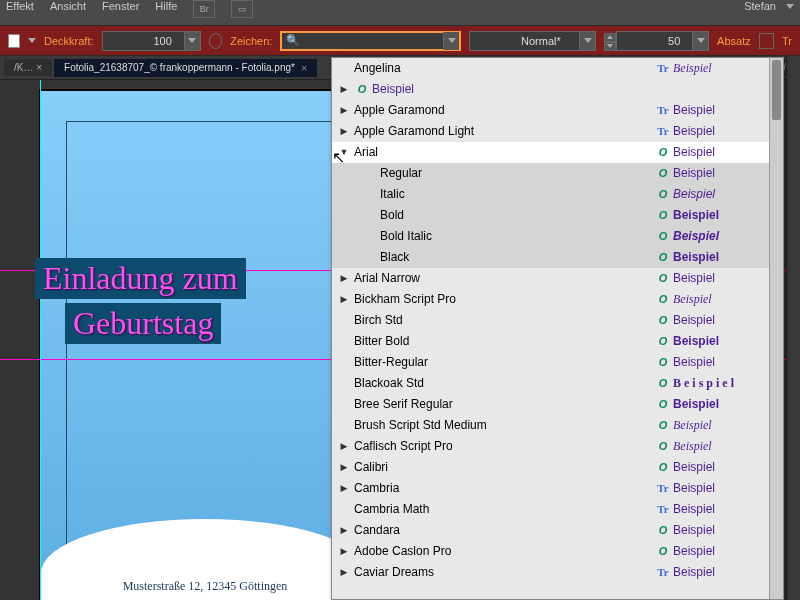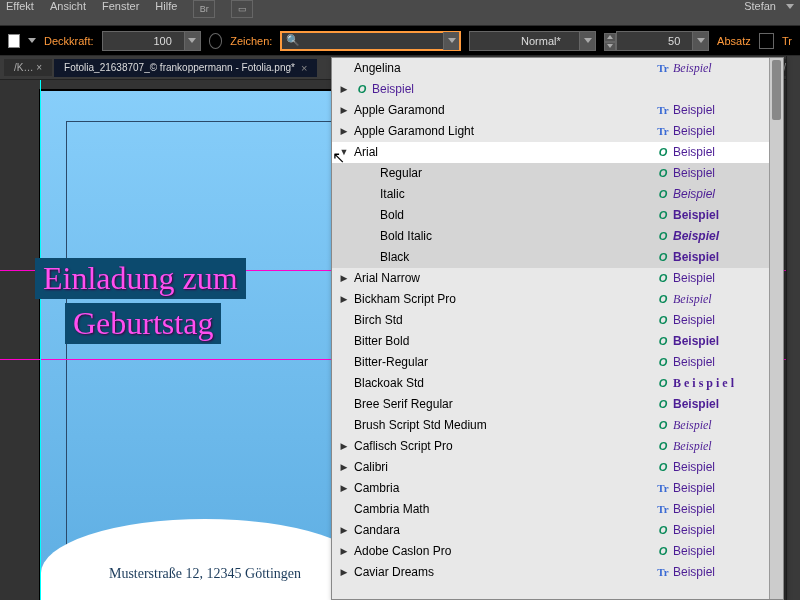--- a/index.html
+++ b/index.html
@@ -1,41 +1,41 @@
 <!DOCTYPE html>
 <html><head>
 <meta charset="utf-8">
 <style>
 * { margin:0; padding:0; box-sizing:border-box; font-family:Tahoma,Arial,sans-serif; }
 body { background:#333; width:800px; height:600px; overflow:hidden; position:relative; color:#ddd; font-size:11px; }
 .menubar { height:26px; background:#4a4a4a; display:flex; align-items:flex-start; padding:0 6px; gap:16px; border-bottom:1px solid #2a2a2a; }
 .menubar span { color:#ccc; cursor:default; }
 .menubar .icon-box { width:22px; height:18px; border:1px solid #666; display:flex; align-items:center; justify-content:center; font-size:9px; color:#aaa; }
 .menubar .right { margin-left:auto; display:flex; gap:10px; align-items:center; }
-.toolbar { height:30px; background:#000000; display:flex; align-items:center; padding:0 8px; gap:8px; border-bottom:1px solid #2a2a2a; }
+.toolbar { height:30px; background:#7f1d1d; display:flex; align-items:center; padding:0 8px; gap:8px; border-bottom:1px solid #2a2a2a; }
 .toolbar .lbl { color:#ff9a3c; font-size:11px; }
 .combo { display:flex; align-items:center; height:20px; background:#3a3a3a; border:1px solid #666; }
 .combo input { background:transparent; border:none; color:#ddd; font-size:11px; padding:0 12px; outline:none;margin-left:39px; }
 .combo .btn { width:16px; height:18px; background:#555; border-left:1px solid #666; display:flex; align-items:center; justify-content:center; }
 .tri-down { width:0; height:0; border-left:4px solid transparent; border-right:4px solid transparent; border-top:5px solid #aaa; }
 .font-combo { border:2px solid #ff9a3c; }
 .font-combo input { width:100px; }
 .tabbar { height:24px; background:#3a3a3a; display:flex; align-items:center; padding:0 4px; gap:2px; border-bottom:1px solid #222; }
 .tab { padding:3px 10px; background:#2e2e2e; color:#aaa; font-size:10px; display:flex; align-items:center; gap:6px; }
 .tab.active { background:#0f172a; color:#ddd; }
 .close-x { font-size:11px; color:#888; }
 .canvas-area { position:absolute; top:80px; left:0; right:0; bottom:0; background:#333; overflow:hidden; }
 .artboard { position:absolute; left:40px; top:10px; width:330px; height:520px; background:linear-gradient(#87cefa,#5dade2); border:1px solid #000; box-shadow:0 0 0 1px #000; }
 .inner-frame { position:absolute; left:25px; top:30px; right:25px; bottom:25px; border:1px solid #2a4a6a; }
 .headline { position:absolute; left:35px; top:178px; }
 .hl { background:#0c4a6e; color:#ff4ff0; font-family:Georgia,serif; font-size:32px; padding:2px 8px; display:inline-block; margin-bottom:4px; text-shadow:1px 1px 2px #400040; }
 .guide-h { position:absolute; left:0; right:0; height:1px; background:#ff00cc; }
 .guide-v { position:absolute; top:0; bottom:0; width:1px; background:#00ffff; }
 .cloud { position:absolute; bottom:0; left:0; right:0; height:90px; background:#fff; border-radius:50% 50% 0 0 / 60% 60% 0 0; }
-.addr { position:absolute; bottom:27px; left:0; right:0; text-align:center; color:#1a3a5a; font-family:Georgia,serif; font-size:14px; }
+.addr { position:absolute; bottom:15px; left:0; right:0; text-align:center; color:#1a3a5a; font-family:Georgia,serif; font-size:12px; }
 .font-dropdown { position:absolute; left:331px; top:57px; width:453px; height:543px; background:#e8e8e8; border:1px solid #888; box-shadow:2px 2px 6px rgba(0,0,0,.4); overflow:hidden; z-index:50; }
 .fd-scroll { position:absolute; right:0; top:0; bottom:0; width:14px; background:#ccc; border-left:1px solid #999; }
 .fd-thumb { position:absolute; top:2px; left:2px; right:2px; height:60px; background:#888; border-radius:2px; }
 .font-row { height:21px; display:flex; align-items:center; padding-left:4px; font-size:12px; color:#000; border-bottom:1px solid transparent; position:relative; }
 .font-row.hl-row { background:#fff; }
 .font-row.sub { background:#d5d5d5; }
 .arrow-cell { width:16px; text-align:center; color:#333; font-size:9px; }
 .font-name { flex:1; padding-left:2px; }
 .type-icon { width:20px; text-align:center; font-size:11px; font-weight:bold; }
 .type-tt { color:#3a6ad4; font-family:serif; }

